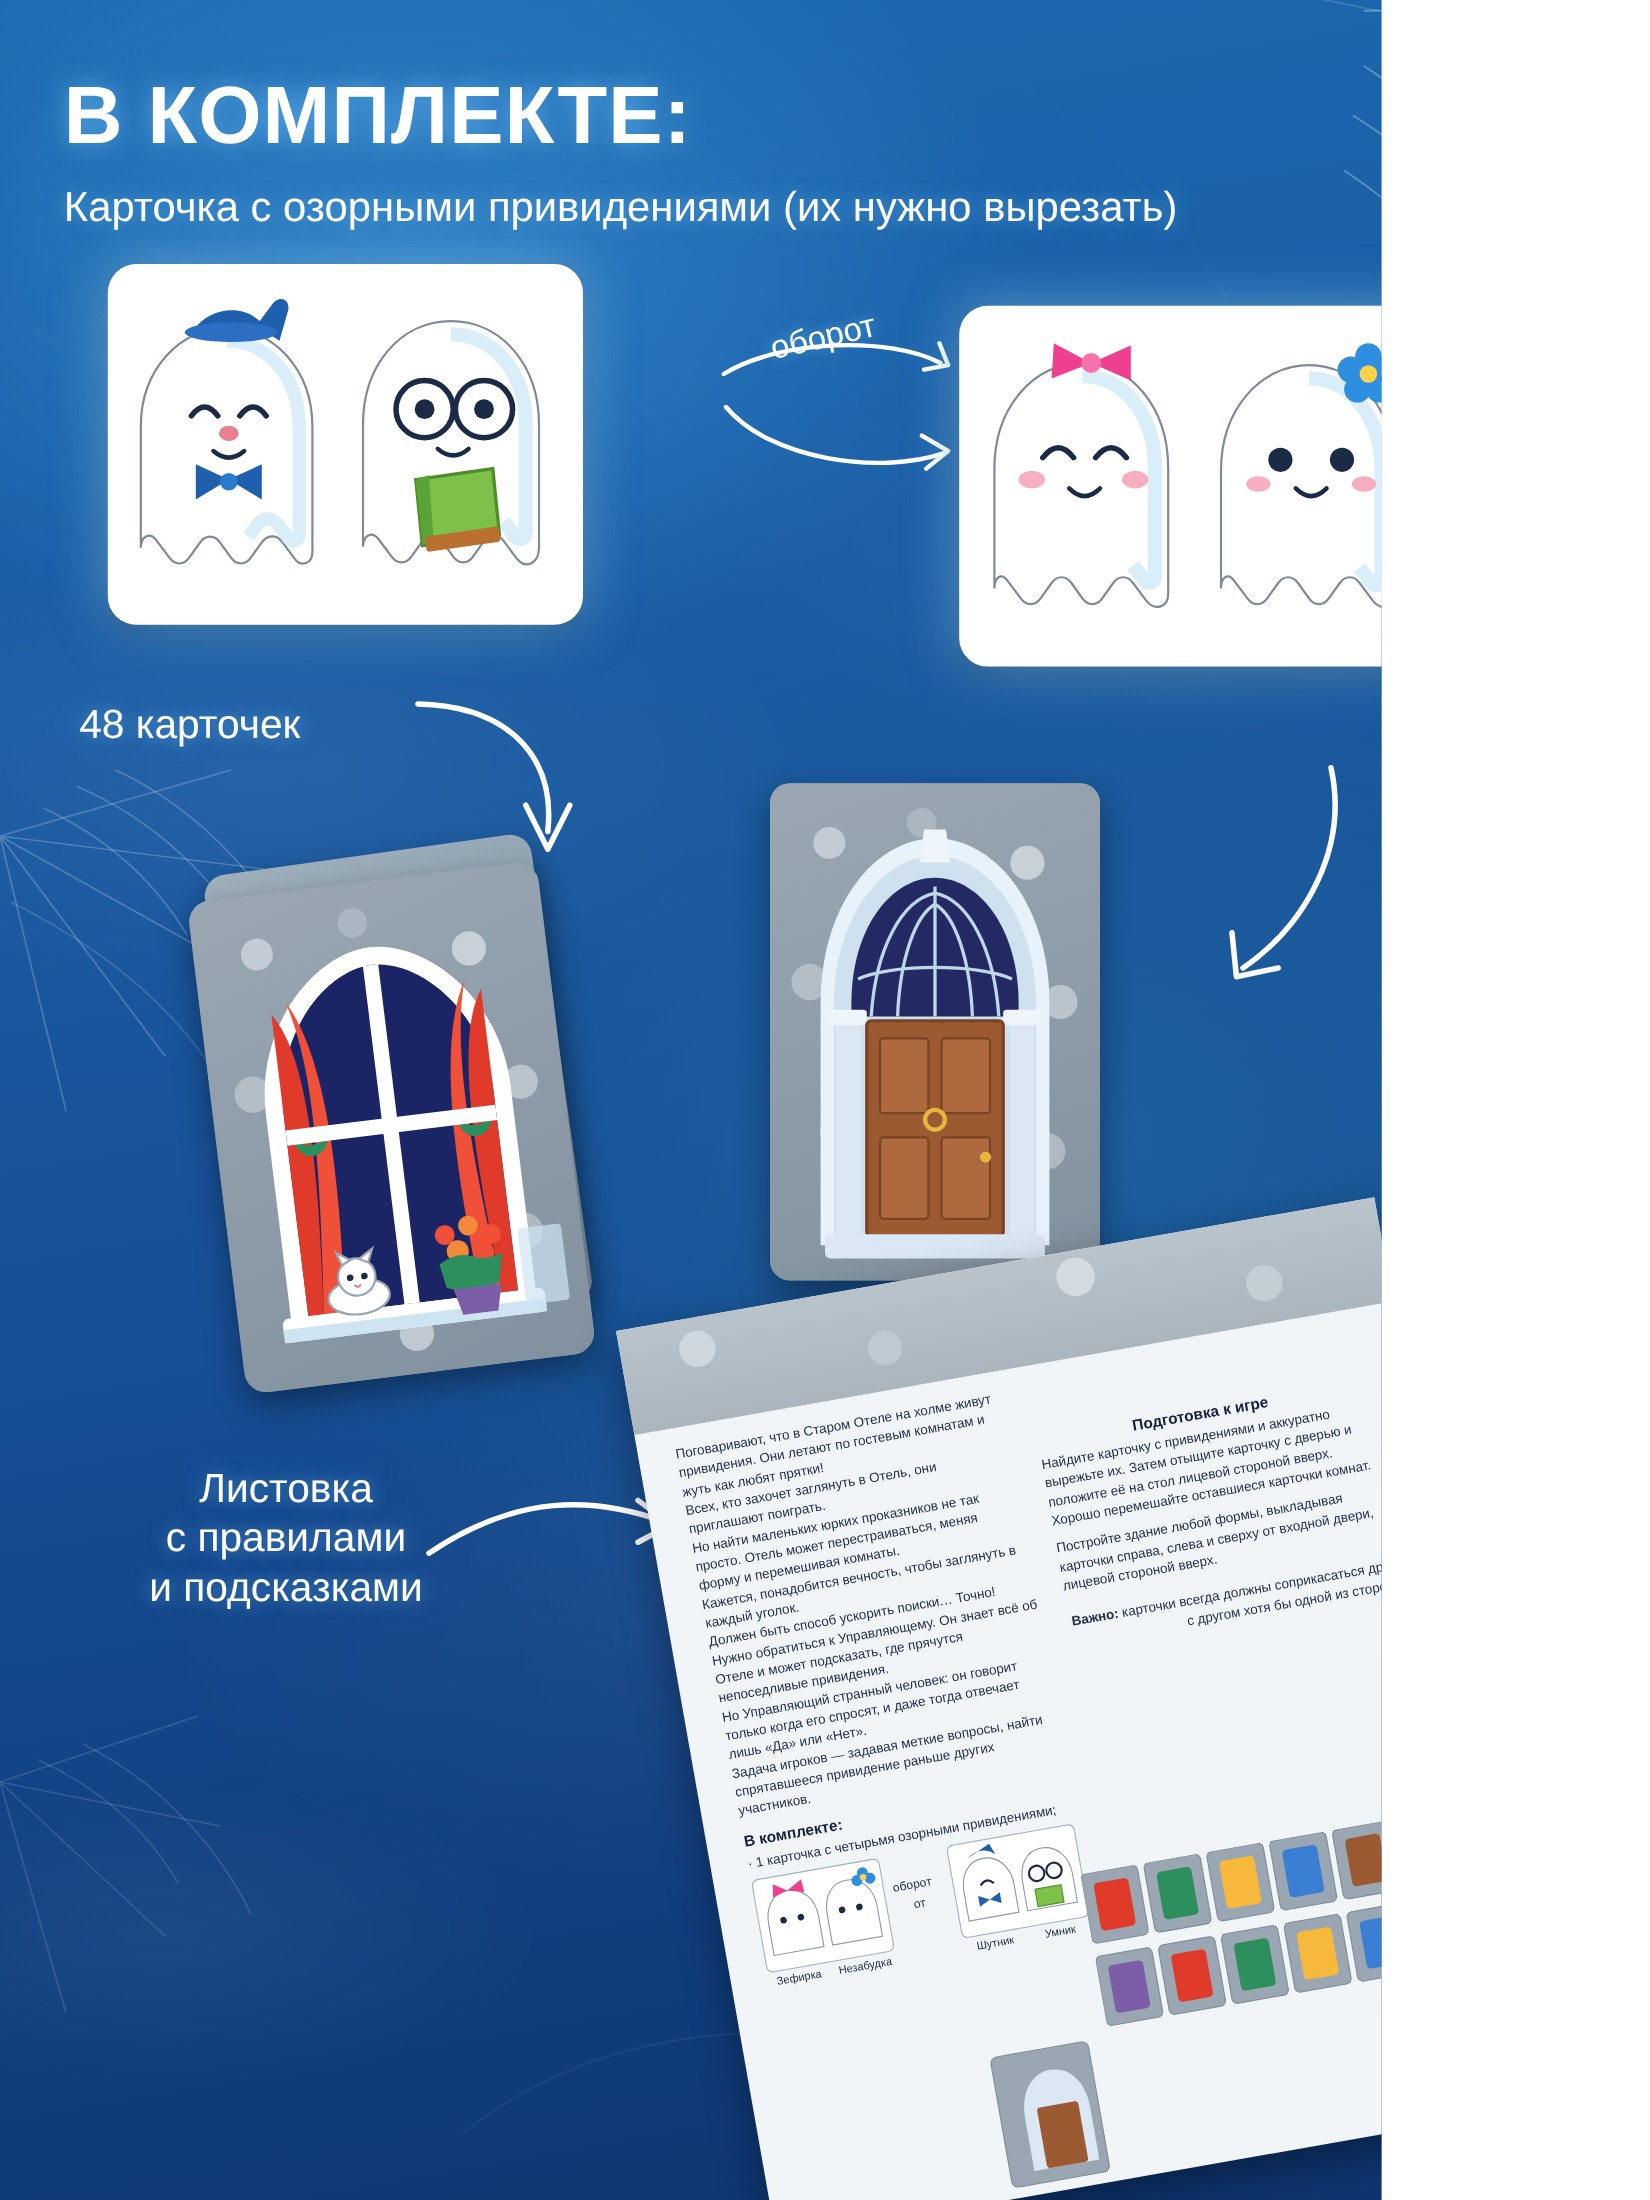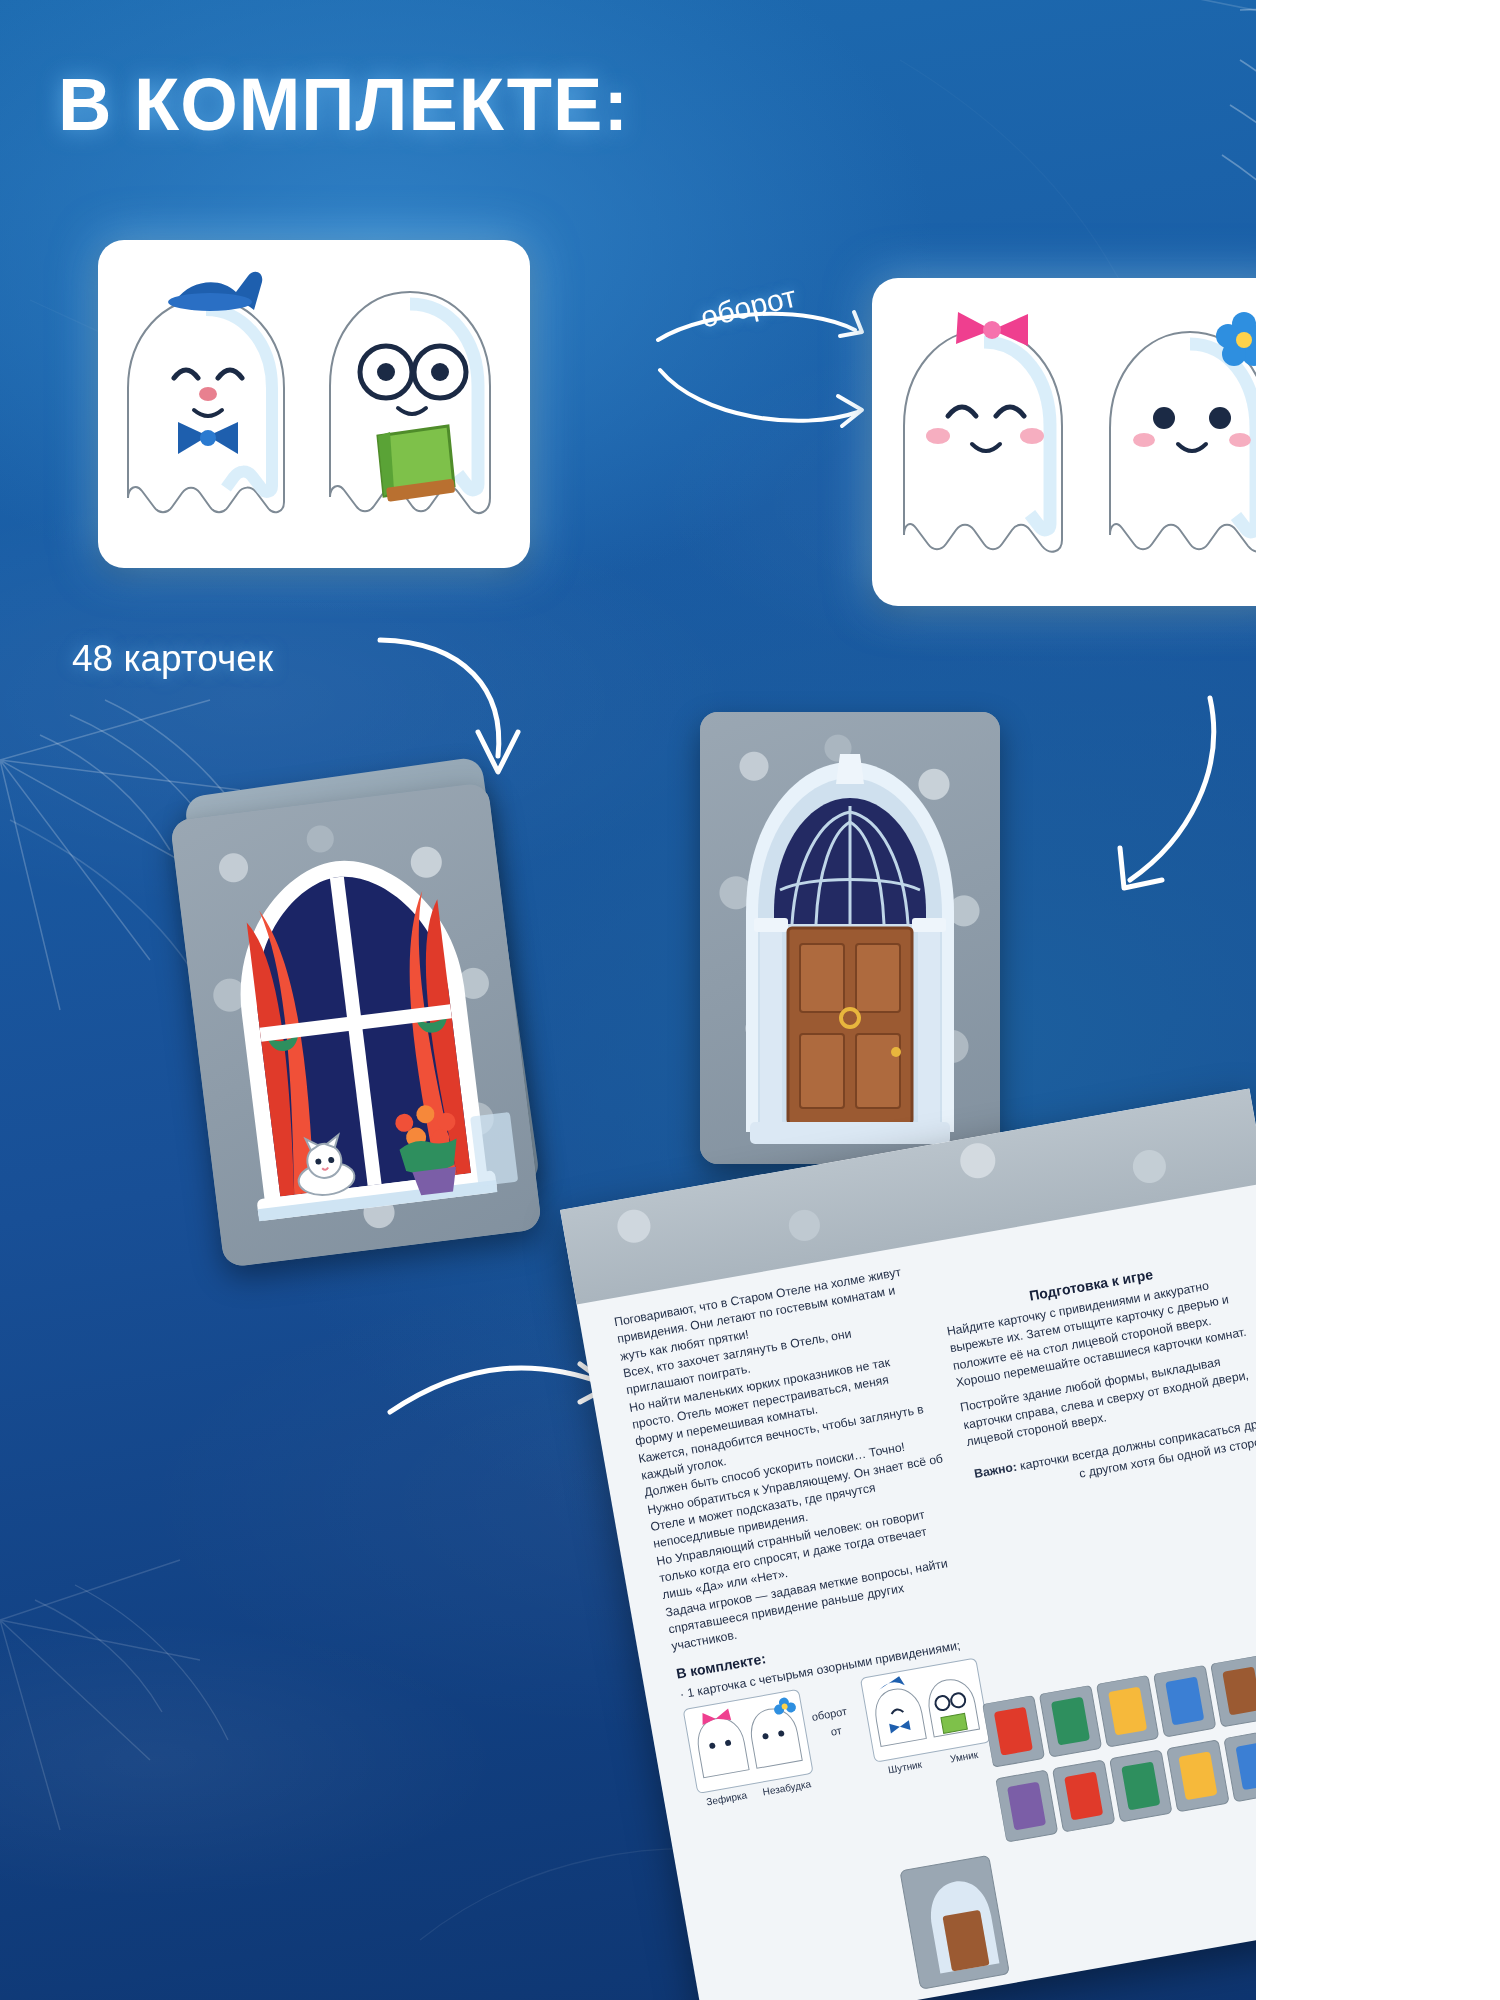--- a/index.html
+++ b/index.html
@@ -159,20 +159,21 @@
       <path d="M75 1585 C140 1618 195 1672 228 1740"></path>
     </g>
     <g stroke="rgba(255,255,255,0.12)" fill="none" stroke-width="1.3">
       <path d="M420 1940 C520 1860 660 1830 790 1860" opacity="0.6"></path>
       <path d="M30 300 C160 360 300 420 420 520" opacity="0.35"></path>
       <path d="M900 60 C1000 120 1080 200 1130 300" opacity="0.25"></path>
     </g>
   </svg>
 
   <h1 class="title">В КОМПЛЕКТЕ:</h1>
+  <div class="subtitle">Карточка с озорными привидениями (их нужно вырезать)</div>
 
   <div class="card-white" id="ghost-card-front">
     <svg width="432" height="328" viewBox="0 0 432 328">
 
       <g>
         <path d="M108 58 C150 58 186 96 186 148 L186 262 C186 272 176 276 170 268 L158 252 C153 246 145 246 140 253 L130 267 C125 274 117 274 112 267 L102 253 C97 246 89 246 84 253 L74 267 C69 274 61 274 56 267 L44 251 C38 243 30 248 30 258 L30 148 C30 96 66 58 108 58 Z" fill="#ffffff" stroke="#7e8a95" stroke-width="2"></path>
         <path d="M108 70 C144 70 174 102 174 148 L174 246 C174 252 168 254 164 249 L154 236 C149 230 141 230 136 237 L128 248" fill="none" stroke="#d6ecfa" stroke-width="12" opacity="0.9"></path>
 
         <path d="M78 60 C92 40 122 36 138 52 L150 36 C156 28 166 32 164 42 L156 70 C140 56 104 54 78 60 Z" fill="#1e5fae"></path>
         <ellipse cx="112" cy="62" rx="42" ry="9" fill="#2a6fc4"></ellipse>
@@ -247,20 +248,25 @@
         <circle cx="348" cy="140" r="11" fill="#1b2a45"></circle>
         <ellipse cx="272" cy="162" rx="11" ry="7" fill="#f6aec0"></ellipse>
         <ellipse cx="368" cy="162" rx="11" ry="7" fill="#f6aec0"></ellipse>
         <path d="M306 166 q14 14 28 0" stroke="#1b2a45" stroke-width="4" fill="none" stroke-linecap="round"></path>
       </g>
     </svg>
   </div>
 
   <div class="hand-label" id="label-rooms">
     <span>48 карточек</span><br>
+  </div>
+  <div class="hand-label" id="label-leaflet">
+    <span>Листовка</span><br>
+    <span>с правилами</span><br>
+    <span>и подсказками</span>
   </div>
 
   <svg class="arrow" style="left:370px; top:620px;" width="170" height="180" viewBox="0 0 170 180">
     <path d="M10 20 C95 22 135 70 128 136" stroke="#ffffff" stroke-width="5" fill="none" stroke-linecap="round"></path>
     <path d="M108 112 L128 152 L148 112" stroke="#ffffff" stroke-width="5" fill="none" stroke-linecap="round" stroke-linejoin="round"></path>
   </svg>
 
   <svg class="arrow" style="left:1020px; top:680px;" width="210" height="250" viewBox="0 0 210 250">
     <path d="M190 18 C206 90 168 160 110 200" stroke="#ffffff" stroke-width="5" fill="none" stroke-linecap="round"></path>
     <path d="M100 168 L104 208 L142 200" stroke="#ffffff" stroke-width="5" fill="none" stroke-linecap="round" stroke-linejoin="round"></path>

